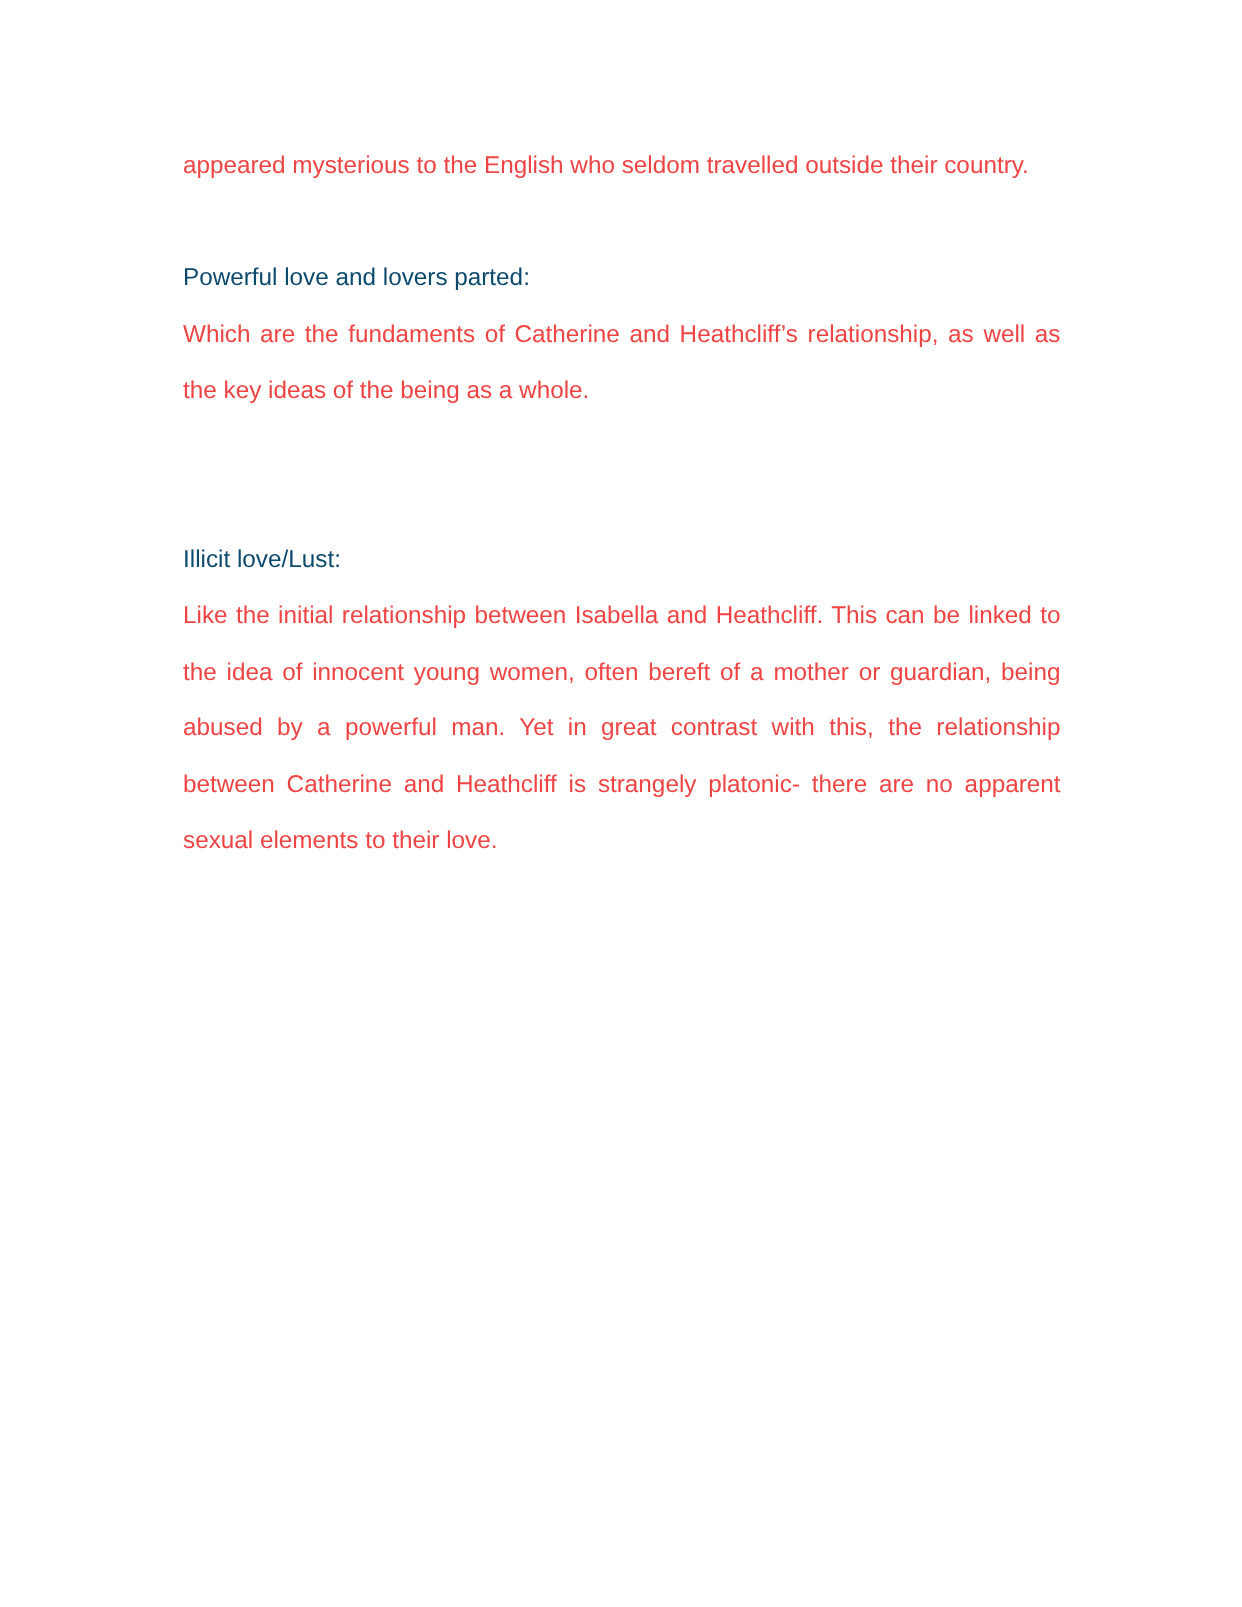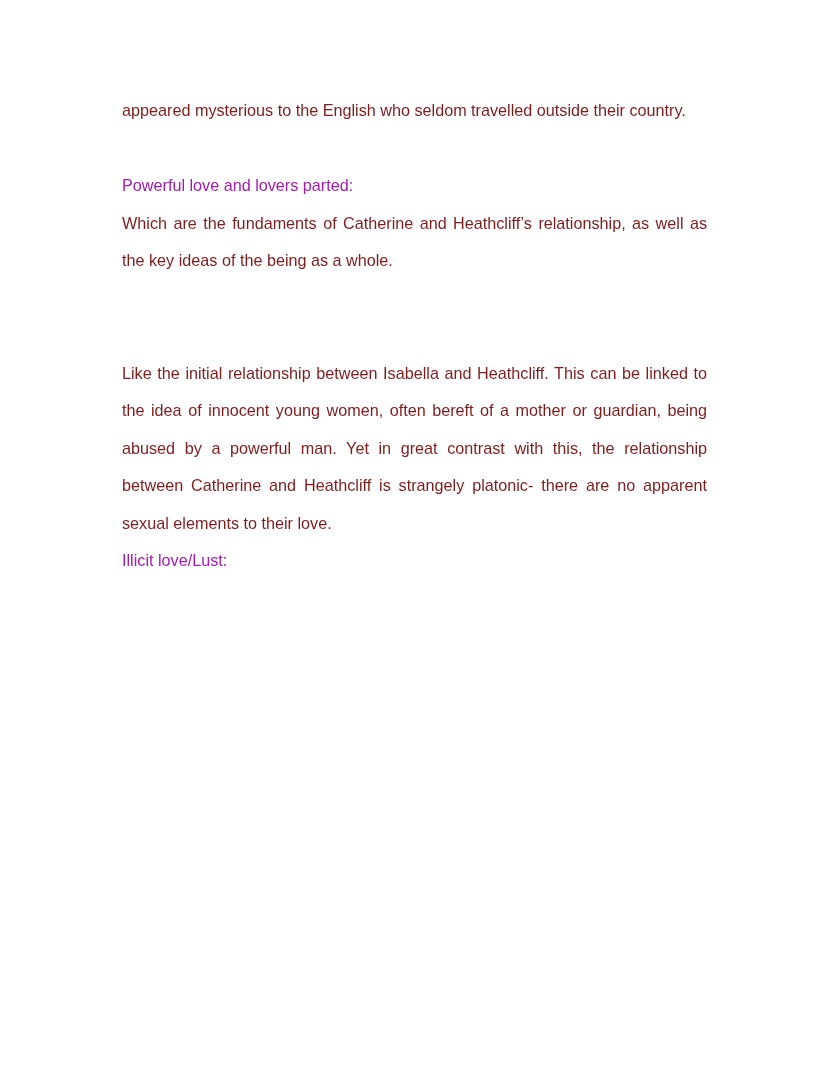--- a/index.html
+++ b/index.html
@@ -7,32 +7,32 @@
     .page {
       position: absolute;
       left: 122px;
       top: 92px;
       width: 585px;
       font-family: "Liberation Sans", sans-serif;
       font-size: 16.2px;
       line-height: 37.5px;
     }
     .para { margin: 0; text-align: justify; text-align-last: left; }
-    .red { color: #7f1d1d; }
-    .black { color: #a21caf; }
+    .red { color: #ef4444; }
+    .black { color: #0c4a6e; }
     .gap { height: 37.5px; }
   </style>
 </head>
 <body>
 
 <div class="page">
   <p class="para red">appeared mysterious to the English who seldom travelled outside their country.</p>
   <div class="gap"></div>
 
   <p class="para black">Powerful love and lovers parted:</p>
   <p class="para red">Which are the fundaments of Catherine and Heathcliff’s relationship, as well as the key ideas of the being as a whole.</p>
   <div class="gap"></div>
 
   <div class="gap"></div>
 
+  <p class="para black">Illicit love/Lust:</p>
   <p class="para red">Like the initial relationship between Isabella and Heathcliff. This can be linked to the idea of innocent young women, often bereft of a mother or guardian, being abused by a powerful man. Yet in great contrast with this, the relationship between Catherine and Heathcliff is strangely platonic- there are no apparent sexual elements to their love.</p>
-  <p class="para black">Illicit love/Lust:</p>
 </div>
 
 </body></html>

